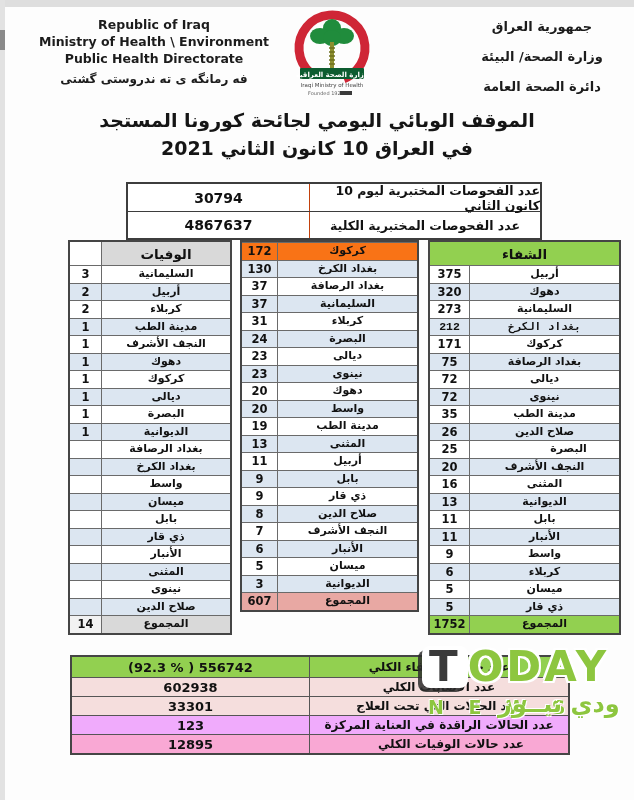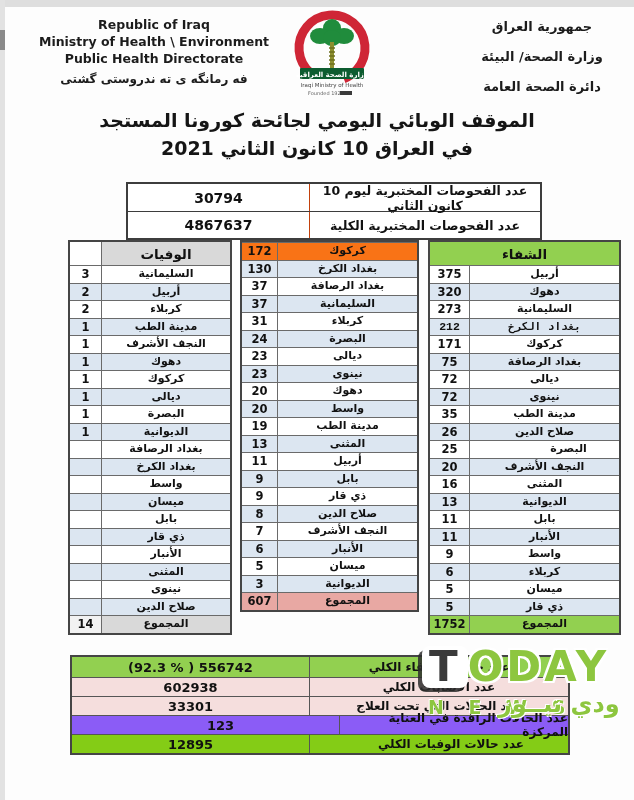--- a/index.html
+++ b/index.html
@@ -19,21 +19,21 @@
   
   .title{position:absolute;top:106px;left:0;width:634px;text-align:center;direction:rtl;font-weight:bold;color:#151515;}
   .title .l1{font-size:19px;line-height:28px;}
   .title .l2{font-size:19px;line-height:28px;}
 
   
   .tests{position:absolute;left:126px;top:182px;width:412px;border:2px solid #3d3d3d;background:#fff;}
   .tests .trow{display:flex;height:27px;box-sizing:border-box;}
   .tests .trow + .trow{border-top:1px solid #3d3d3d;}
   .tests .tval{width:181px;border-right:1px solid #c2410c;display:flex;align-items:center;justify-content:center;font-weight:bold;font-size:14px;}
-  .tests .tlabel{flex:1;direction:rtl;display:flex;align-items:center;justify-content:center;font-weight:bold;font-size:12.5px;text-align:center;}
+  .tests .tlabel{flex:1;direction:rtl;display:flex;align-items:center;justify-content:center;font-weight:bold;font-size:12.5px;}
 
   
   .gov-table{position:absolute;top:240px;border:2px solid #454545;background:#fff;}
   #t0{left:68px;width:160px;}
   #t1{left:240px;width:175px;}
   #t2{left:428px;width:189px;}
   .gov-head{display:flex;height:23px;box-sizing:border-box;border-radius:9px;}
   .gov-row{display:flex;height:17.5px;box-sizing:border-box;border-top:1px solid #6a6a6a;}
   .gval{display:flex;align-items:center;justify-content:center;border-right:1px solid #6a6a6a;font-weight:bold;font-size:11.5px;box-sizing:border-box;}
   #t0 .gval{width:32px;}
@@ -387,25 +387,25 @@
         <div class="slabel">عدد حالات الشفاء الكلي</div>
       </div>
       <div class="srow" style="background: rgb(245, 222, 221);">
         <div class="sval">602938</div>
         <div class="slabel">عدد الاصابات الكلي</div>
       </div>
       <div class="srow" style="background: rgb(245, 222, 221);">
         <div class="sval">33301</div>
         <div class="slabel">عدد الحالات التي تحت العلاج</div>
       </div>
-      <div class="srow" style="background: #8b5cf6; padding-left: 30px;">
+      <div class="srow" style="background: #f0abfc;">
         <div class="sval">123</div>
         <div class="slabel">عدد الحالات الراقدة في العناية المركزة</div>
       </div>
-      <div class="srow" style="background: #84cc16; gap: 24px;">
+      <div class="srow" style="background: #f9a8d4; gap: 24px;">
         <div class="sval">12895</div>
         <div class="slabel">عدد حالات الوفيات الكلي</div>
       </div>
     </div>
 
   <div class="wm1"><span class="wm-t">T</span><span>ODAY</span></div>
   <div class="wm2">N E W S</div>
   <div class="wm3">ودي نيــوز</div>
 </div>
 

